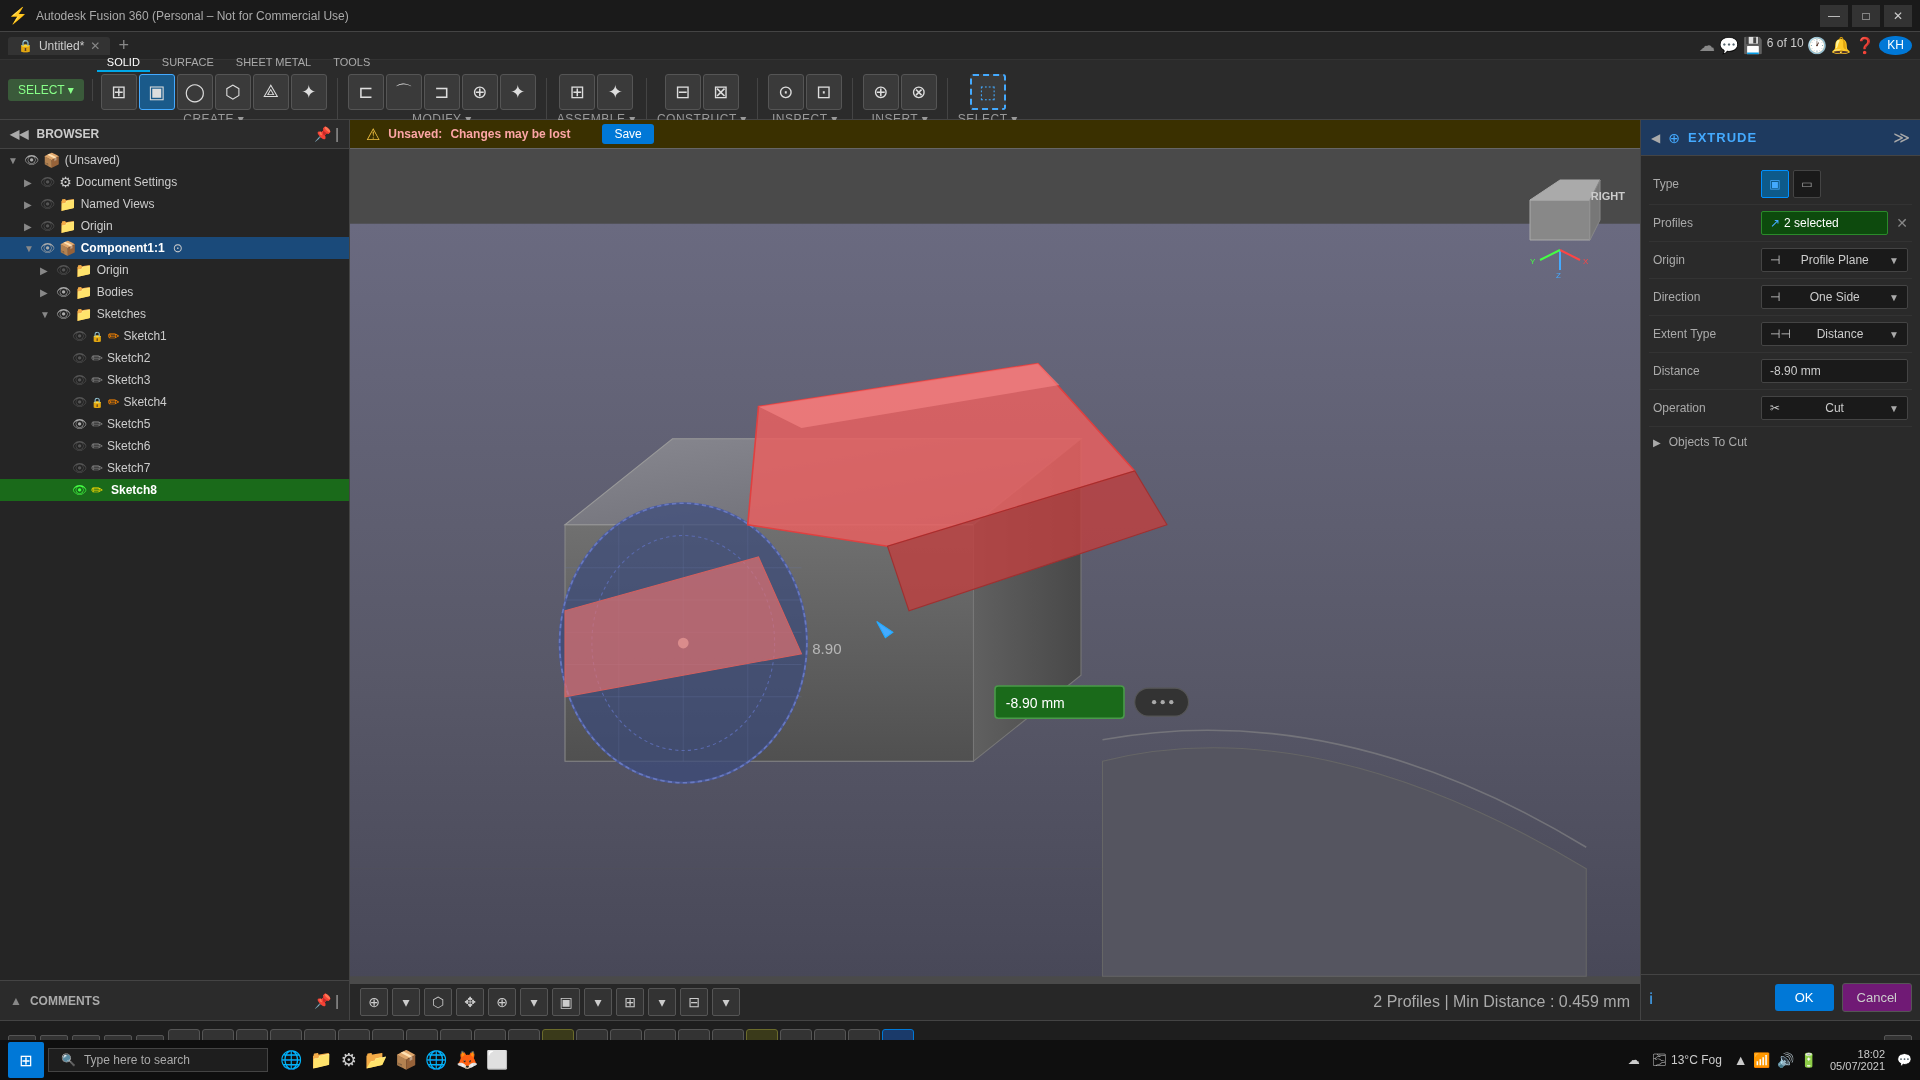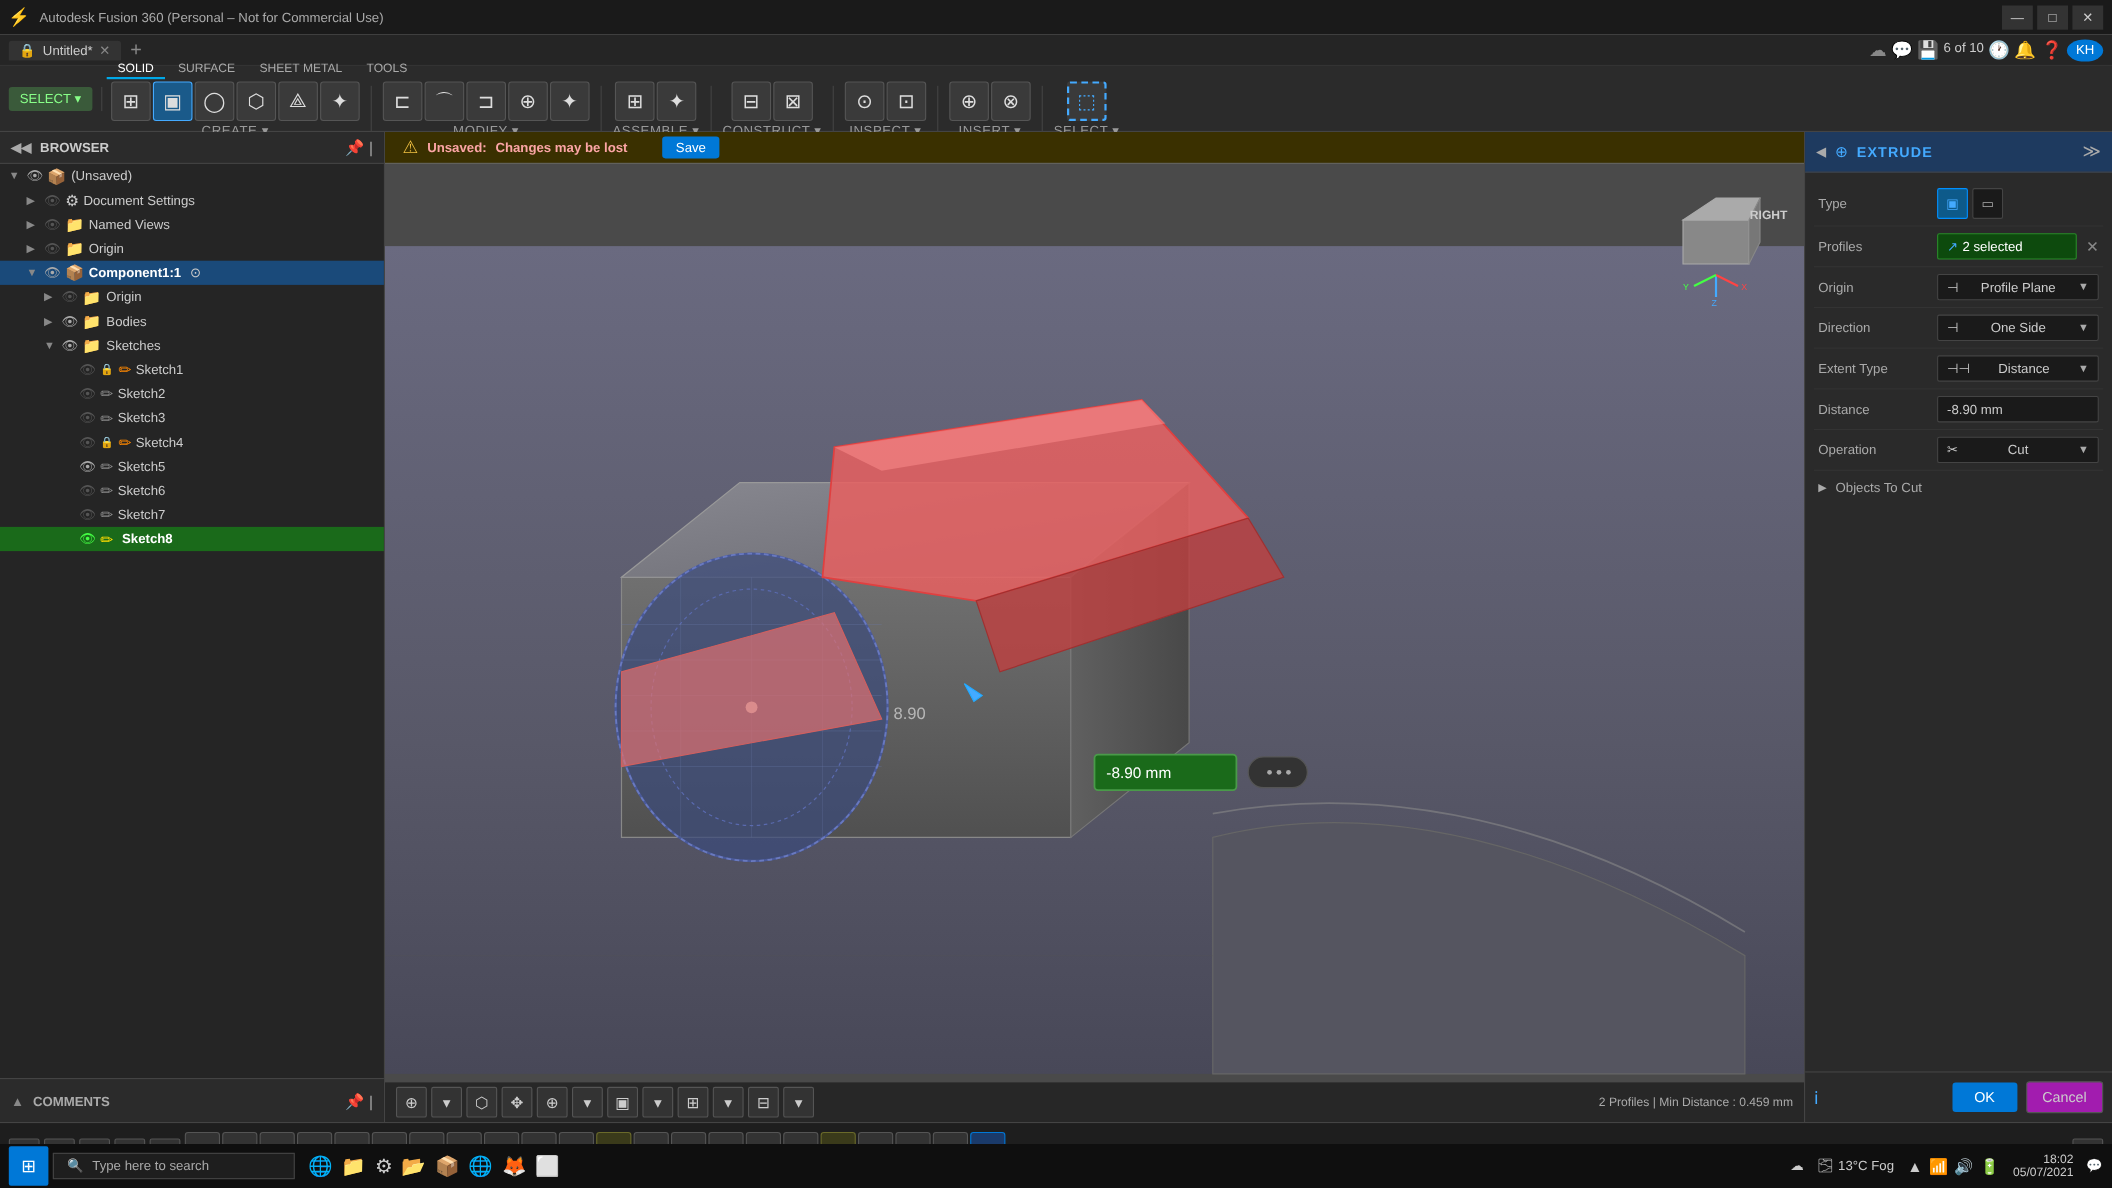--- a/index.html
+++ b/index.html
@@ -189,21 +189,21 @@
       left: 0;
       right: 0;
       display: flex;
       justify-content: space-between;
       align-items: center;
       padding: 4px 10px;
       background: rgba(30,30,30,0.8);
     }
     .vp-bottom-icons { display: flex; gap: 4px; }
     .vp-btn { background: #333; border: 1px solid #555; color: #ccc; width: 28px; height: 28px; display: flex; align-items: center; justify-content: center; cursor: pointer; border-radius: 2px; font-size: 14px; }
-    .status-bar-text { color: #aaa; font-size: 11px; }
+    .status-bar-text { color: #aaa; font-size: 16px; }
 
     
     #extrude-panel {
       width: 280px;
       background: #2a2a2a;
       border-left: 1px solid #444;
       display: flex;
       flex-direction: column;
     }
     #extrude-header {
@@ -274,21 +274,21 @@
 
     .panel-footer {
       display: flex;
       align-items: center;
       padding: 8px;
       gap: 8px;
       border-top: 1px solid #444;
     }
     .info-icon { color: #4af; cursor: pointer; font-size: 16px; }
     .ok-btn { background: #0078d7; color: #fff; border: none; padding: 6px 20px; border-radius: 3px; cursor: pointer; font-size: 13px; margin-left: auto; }
-    .cancel-btn { background: #a21caf; color: #ccc; border: 1px solid #555; padding: 6px 14px; border-radius: 3px; cursor: pointer; font-size: 13px; }
+    .cancel-btn { background: #701a75; color: #ccc; border: 1px solid #555; padding: 6px 14px; border-radius: 3px; cursor: pointer; font-size: 13px; }
 
     
     #timeline {
       height: 56px;
       background: #1e1e1e;
       border-top: 1px solid #444;
       display: flex;
       align-items: center;
       padding: 0 8px;
       gap: 4px;

